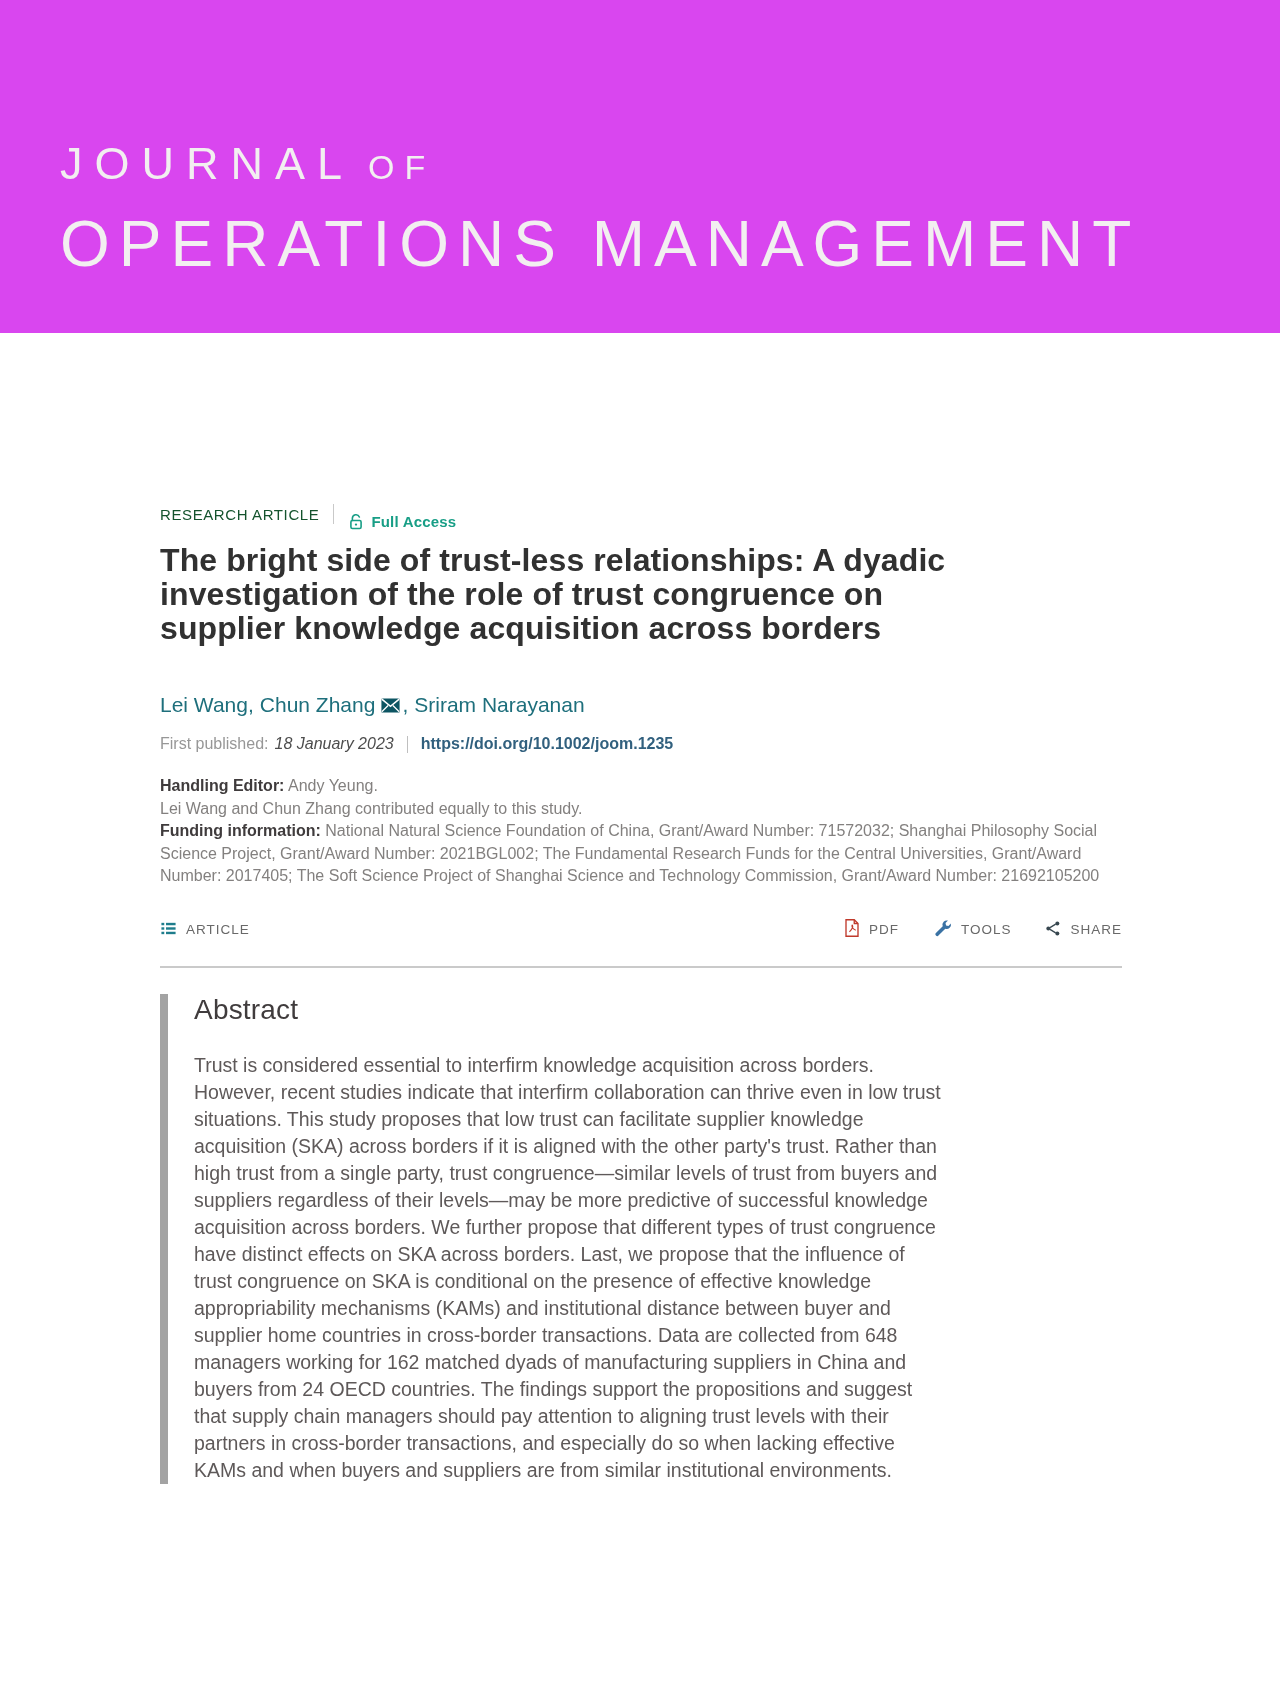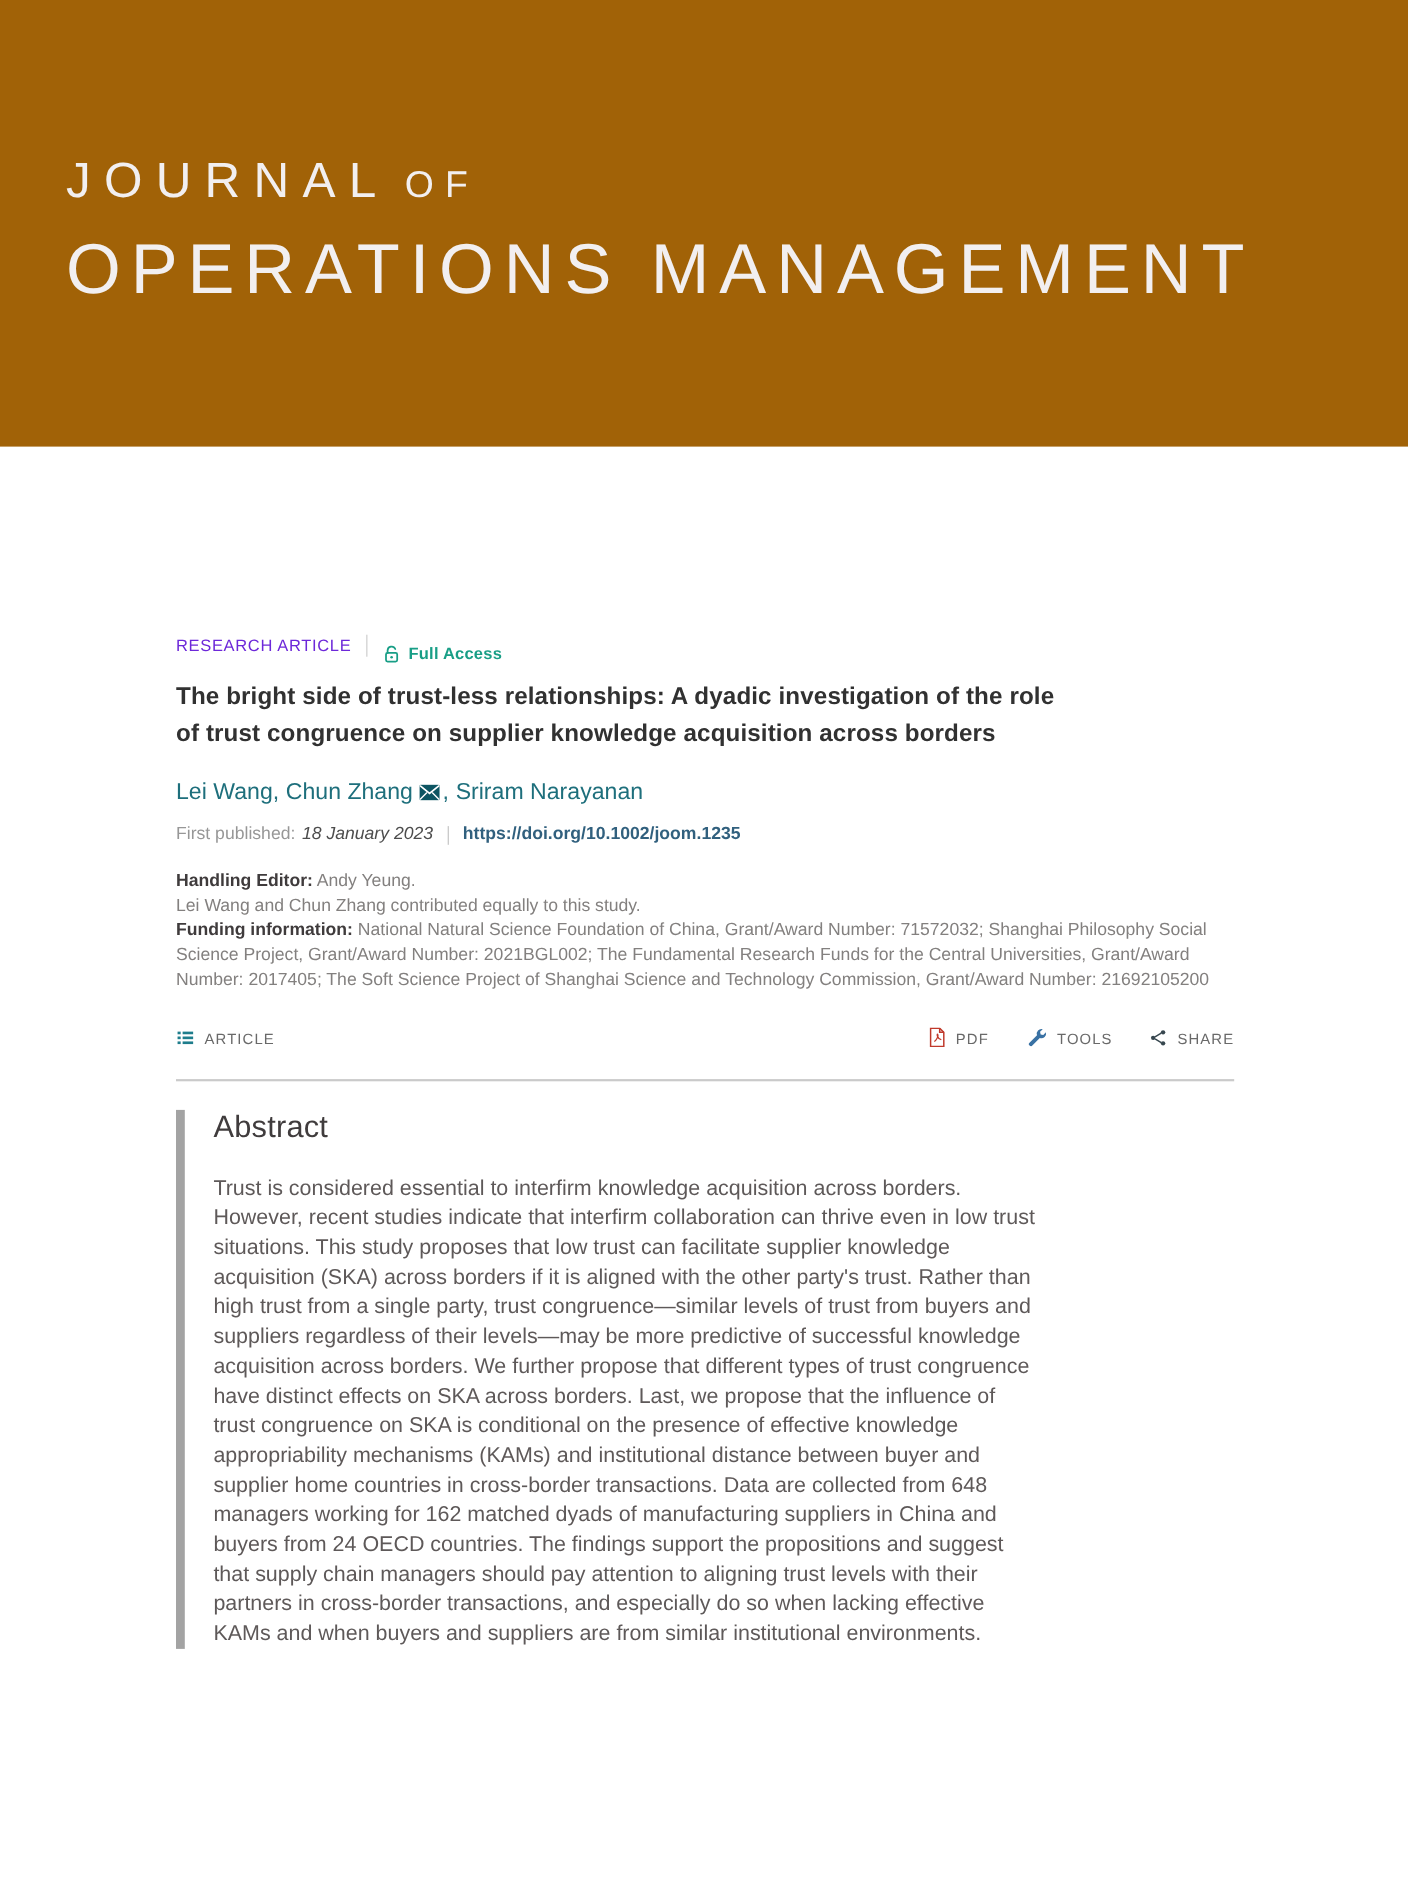--- a/index.html
+++ b/index.html
@@ -5,22 +5,22 @@
   * { margin:0; padding:0; box-sizing:border-box; }
   html,body { background:#ffffff; }
   body {
     width:1280px; min-height:1707px;
     font-family:"Liberation Sans", sans-serif;
     position:relative;
   }
 
   
   .banner {
-    height:406px; width:100%;
-    background:#a16207;
+    height:333px; width:100%;
+    background:#d946ef;
     padding:141px 0 0 60px;
     overflow:hidden;
   }
   .banner-l1 {
     color:#f2eff0; font-size:45px; font-weight:300;
     letter-spacing:12px; line-height:1; white-space:nowrap;
   }
   .banner-l1 .word-of {
     font-size:34px; letter-spacing:10px; margin-left:14px;
   }
@@ -31,37 +31,37 @@
   }
 
   
   .content { padding:170px 158px 0 160px; }
 
   .meta-row {
     display:flex; align-items:center; height:22px;
     margin-bottom:18px;
   }
   .article-type {
-    font-size:15px; color:#6d28d9; letter-spacing:.6px;
+    font-size:15px; color:#14532d; letter-spacing:.6px;
   }
   .meta-vdiv {
     width:1px; height:20px; background:#c9c9c9;
     margin:0 14px;
   }
   .access-chip { display:flex; align-items:center; gap:7px;margin-top:15px; }
   .access-chip svg { display:block; }
   .access-label {
     font-size:15px; font-weight:700; color:#189e86; letter-spacing:.2px;
   }
 
   h1.title {
     max-width:815px;
-    font-size:22px; line-height:34px; font-weight:600;
+    font-size:32px; line-height:34px; font-weight:600;
     color:#313131; letter-spacing:.1px;
-    margin-bottom:24px;
+    margin-bottom:48px;
   }
 
   .authors {
     display:flex; align-items:center; flex-wrap:wrap;
     font-size:21px; color:#1e6f7c;
     margin-bottom:18px;
   }
   .author-link { color:#1e6f7c; text-decoration:none; cursor:pointer; }
   .author-sep { margin-right:6px; color:#1e6f7c; }
   .envelope-btn { margin:0 2px 0 6px; cursor:pointer; display:flex; align-items:center; }

